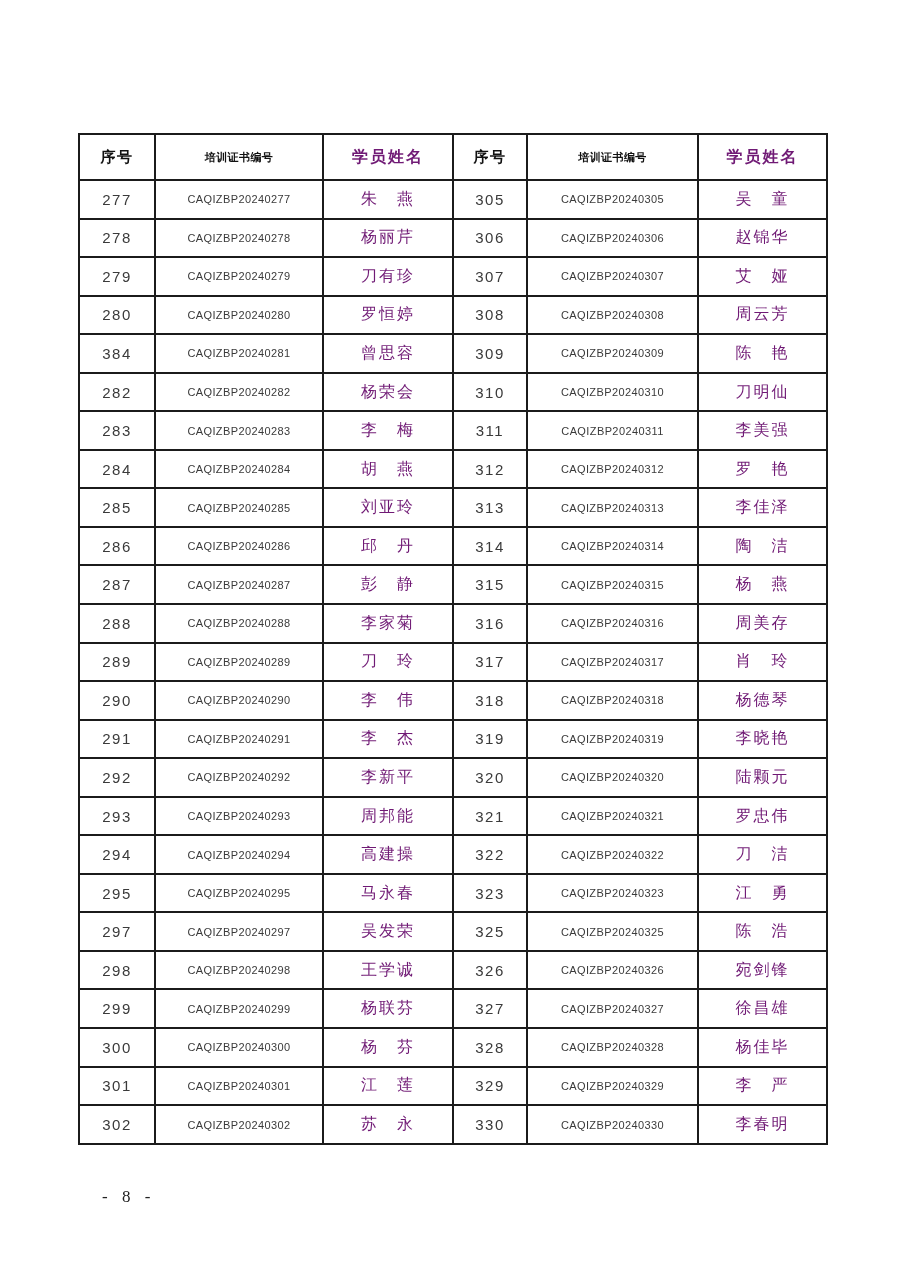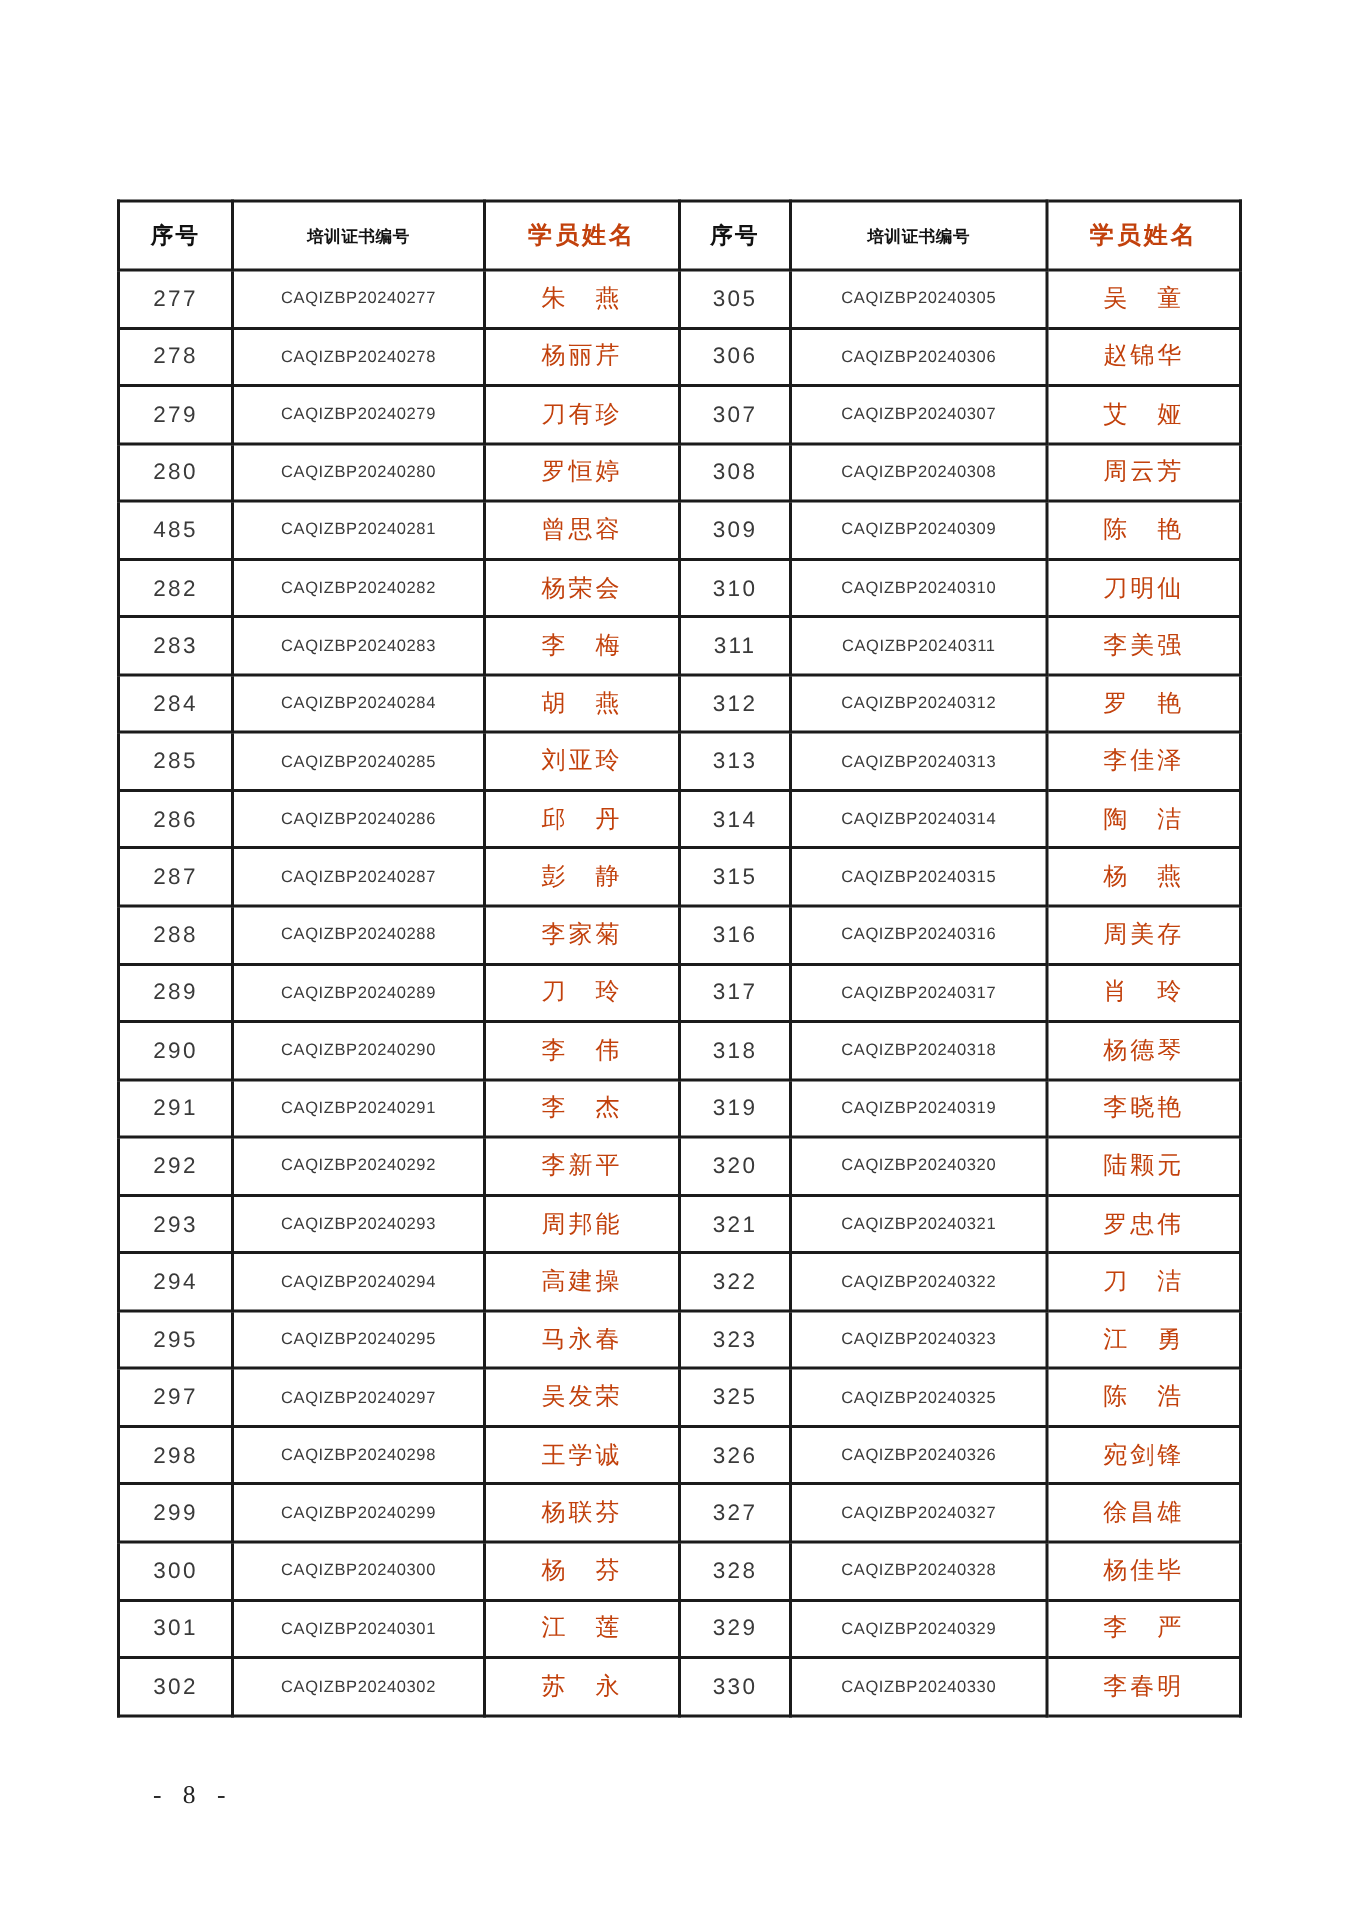--- a/index.html
+++ b/index.html
@@ -59,21 +59,21 @@
     font-family: "Liberation Sans", sans-serif;
     letter-spacing: 0.4px;
     font-size: 11px;
   }
   .cert-table .c1 { width: 166px; }
   .cert-table .c4 { width: 169px; }
   
   .cert-table .c2, .cert-table .c5 {
     font-size: 16px;
     letter-spacing: 2px;
-    color: #c2410c;
+    color: #701a75;
   }
   .cert-table .c2 { width: 128px; }
   .cert-table .c5 { width: 127px; }
 
   .page-footer {
     position: absolute;
     left: 102px;
     top: 1187px;
     font-size: 17px;
     letter-spacing: 5px;
@@ -124,21 +124,21 @@
         </tr>
         <tr>
           <td class="c0">280</td>
           <td class="c1">CAQIZBP20240280</td>
           <td class="c2">罗恒婷</td>
           <td class="c3">308</td>
           <td class="c4">CAQIZBP20240308</td>
           <td class="c5">周云芳</td>
         </tr>
         <tr>
-          <td class="c0">485</td>
+          <td class="c0">384</td>
           <td class="c1">CAQIZBP20240281</td>
           <td class="c2">曾思容</td>
           <td class="c3">309</td>
           <td class="c4">CAQIZBP20240309</td>
           <td class="c5">陈　艳</td>
         </tr>
         <tr>
           <td class="c0">282</td>
           <td class="c1">CAQIZBP20240282</td>
           <td class="c2">杨荣会</td>

